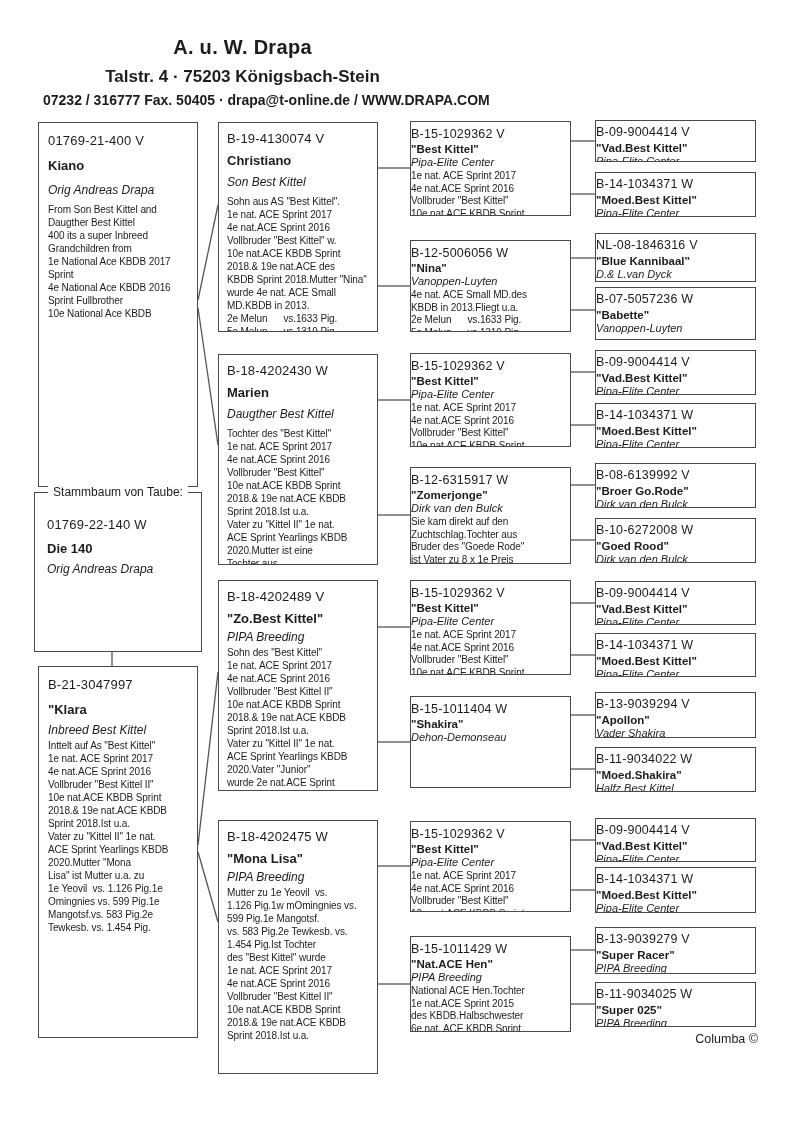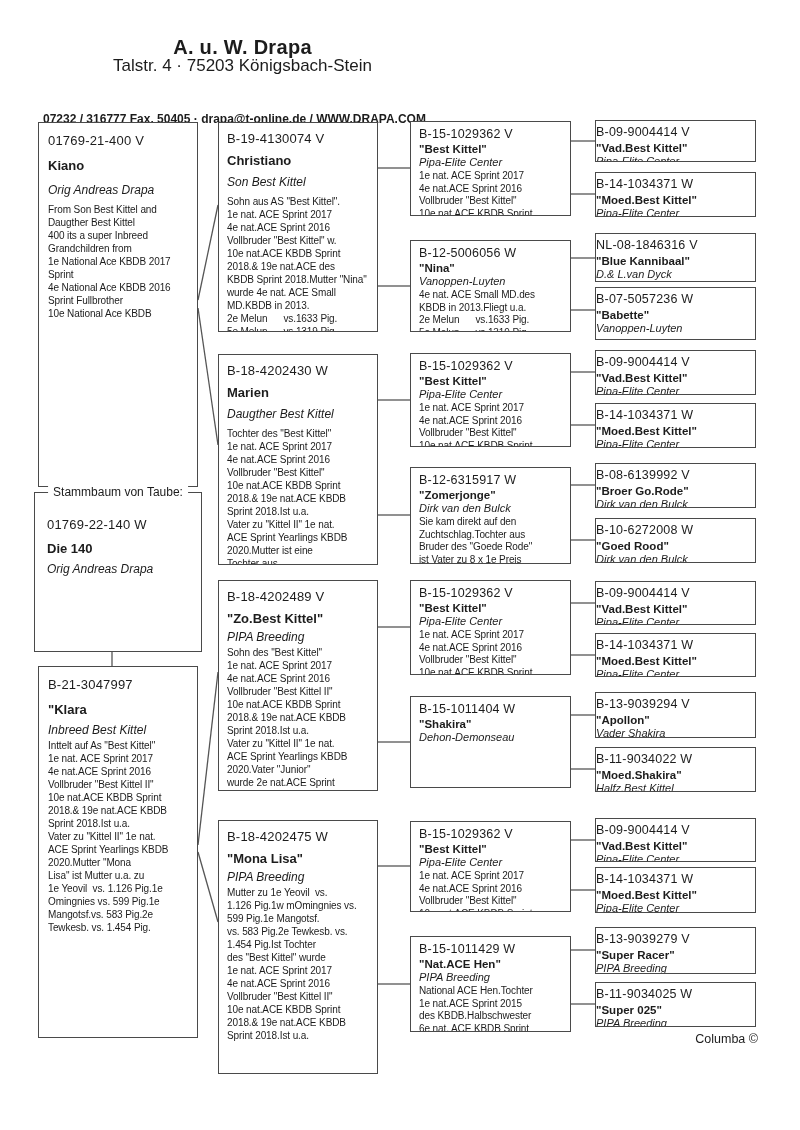--- a/index.html
+++ b/index.html
@@ -2,29 +2,29 @@
 <html><head>
 <meta charset="utf-8">
 <style>
   html,body{margin:0;padding:0;}
   body{
     width:800px;height:1130px;position:relative;background:#ffffff;
     font-family:"Liberation Sans", sans-serif;color:#1c1c1c;overflow:hidden;
   }
   .hdr-name{position:absolute;top:36px;left:0;width:485px;text-align:center;
     font-size:20px;font-weight:bold;letter-spacing:.3px;}
-  .hdr-addr{position:absolute;top:56px;left:0;width:485px;text-align:center;
-    font-size:17px;font-weight:normal;}
-  .hdr-contact{position:absolute;top:92px;left:43px;font-size:12px;font-weight:bold;margin-top:20px;}
+  .hdr-addr{position:absolute;top:67px;left:0;width:485px;text-align:center;
+    font-size:17px;font-weight:bold;}
+  .hdr-contact{position:absolute;top:92px;left:43px;font-size:14px;font-weight:bold;}
 
   .pbox{position:absolute;background:#fff;border:1.4px solid #4a4a4a;
     box-sizing:border-box;overflow:hidden;}
   .w-c1{left:38px;width:160px;padding:10px 8px 6px 9px;}
   .w-c2{left:218px;width:160px;padding:8px 7px 4px 8px;}
-  .w-c3{left:410px;width:161px;padding:5px 6px 3px 8px;}
+  .w-c3{left:410px;width:161px;padding:5px 6px 3px 0;}
   .w-c4{left:595px;width:161px;padding:4px 6px 2px 0;}
 
   .ring{font-size:13px;letter-spacing:.2px;}
   .name{font-size:13px;font-weight:bold;}
   .sub{font-size:12px;font-style:italic;}
   .body{font-size:10px;line-height:13px;white-space:pre-wrap;letter-spacing:-.1px;}
 
   .w-c1 .ring{margin-bottom:10px;} .w-c1 .name{margin-bottom:10px;}
   .w-c1 .sub{margin-bottom:6px;}
   .w-c2 .ring{margin-bottom:7px;} .w-c2 .name{margin-bottom:7px;}

